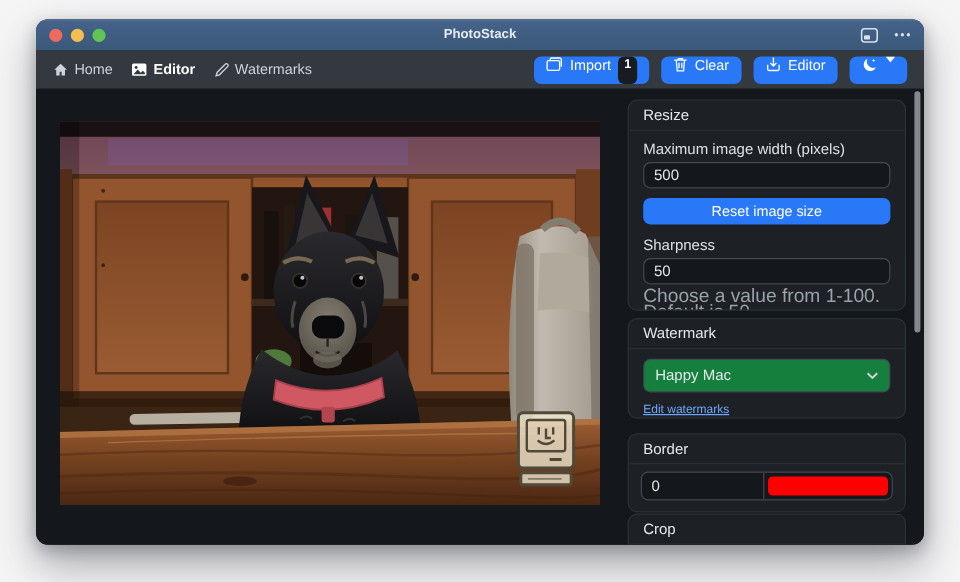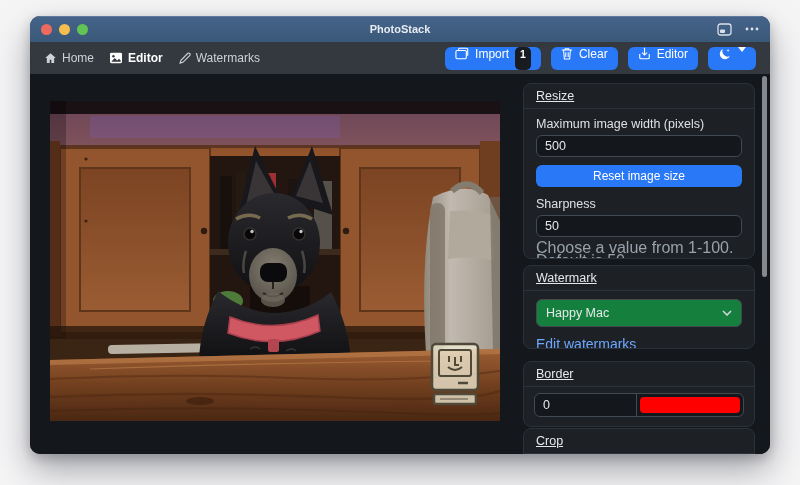--- a/index.html
+++ b/index.html
@@ -69,21 +69,21 @@
   .photo-wrap { position:absolute; left:20px; top:27px; width:450px; height:320px; }
   .photo-wrap svg { display:block; }
   
   .card {
     position:absolute; left:493px; width:232px;
     background:#1d2126; border:1px solid #2b3138; border-radius:8px;
     overflow:hidden;
   }
   .card-header {
     padding:5px 12px; font-size:12.5px; color:#e5e8eb;
-    border-bottom:1px solid #2b3138; line-height:14px;text-decoration:underline;
+    border-bottom:1px solid #2b3138; line-height:14px;
   }
   .card-body { padding:8px 12px 8px 12px; }
   .form-label { font-size:12.5px; color:#dde1e5; line-height:14px; margin-bottom:4px; }
   .text-input {
     width:100%; height:22px;
     background:#14171b; border:1px solid #424951; border-radius:6px;
     color:#e5e8eb; font-size:12.5px; padding:0 8px;
     font-family:"Liberation Sans", sans-serif;
   }
   .btn-block {
@@ -92,21 +92,21 @@
     font-size:12px; font-weight:500; font-family:"Liberation Sans", sans-serif;
   }
   .sub-group { margin-top:10px; }
   .help-text { font-size:16px; color:#99a1a9; margin-top:4px; line-height:13px; }
   .select {
     display:flex; align-items:center; justify-content:space-between;
     height:28px; padding:0 9px;
     background:#15803d; border:1px solid #424951; border-radius:6px;
     color:#e5e8eb; font-size:12.5px;
   }
-  .link { display:inline-block; margin-top:9px; font-size:14px; color:#6ea8fe; text-decoration:underline; }
+  .link { display:inline-block; margin-top:9px; font-size:10px; color:#6ea8fe; text-decoration:underline; }
   .input-group {
     display:flex; align-items:stretch; height:24px;
     background:#14171b; border:1px solid #424951; border-radius:6px; overflow:hidden;
   }
   .input-group input {
     flex:1; min-width:0; background:transparent; border:none;
     color:#e5e8eb; font-size:12.5px; padding:0 8px;
     font-family:"Liberation Sans", sans-serif;
   }
   .group-divider { width:1px; background:#424951; }

